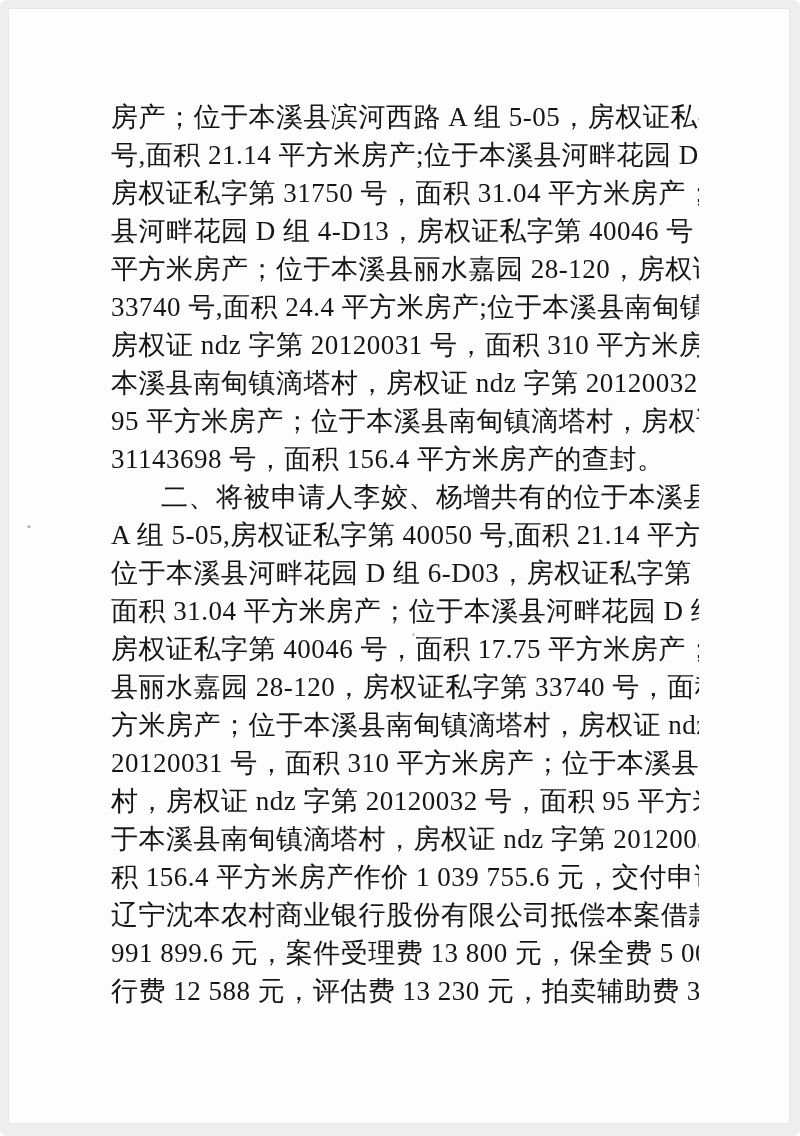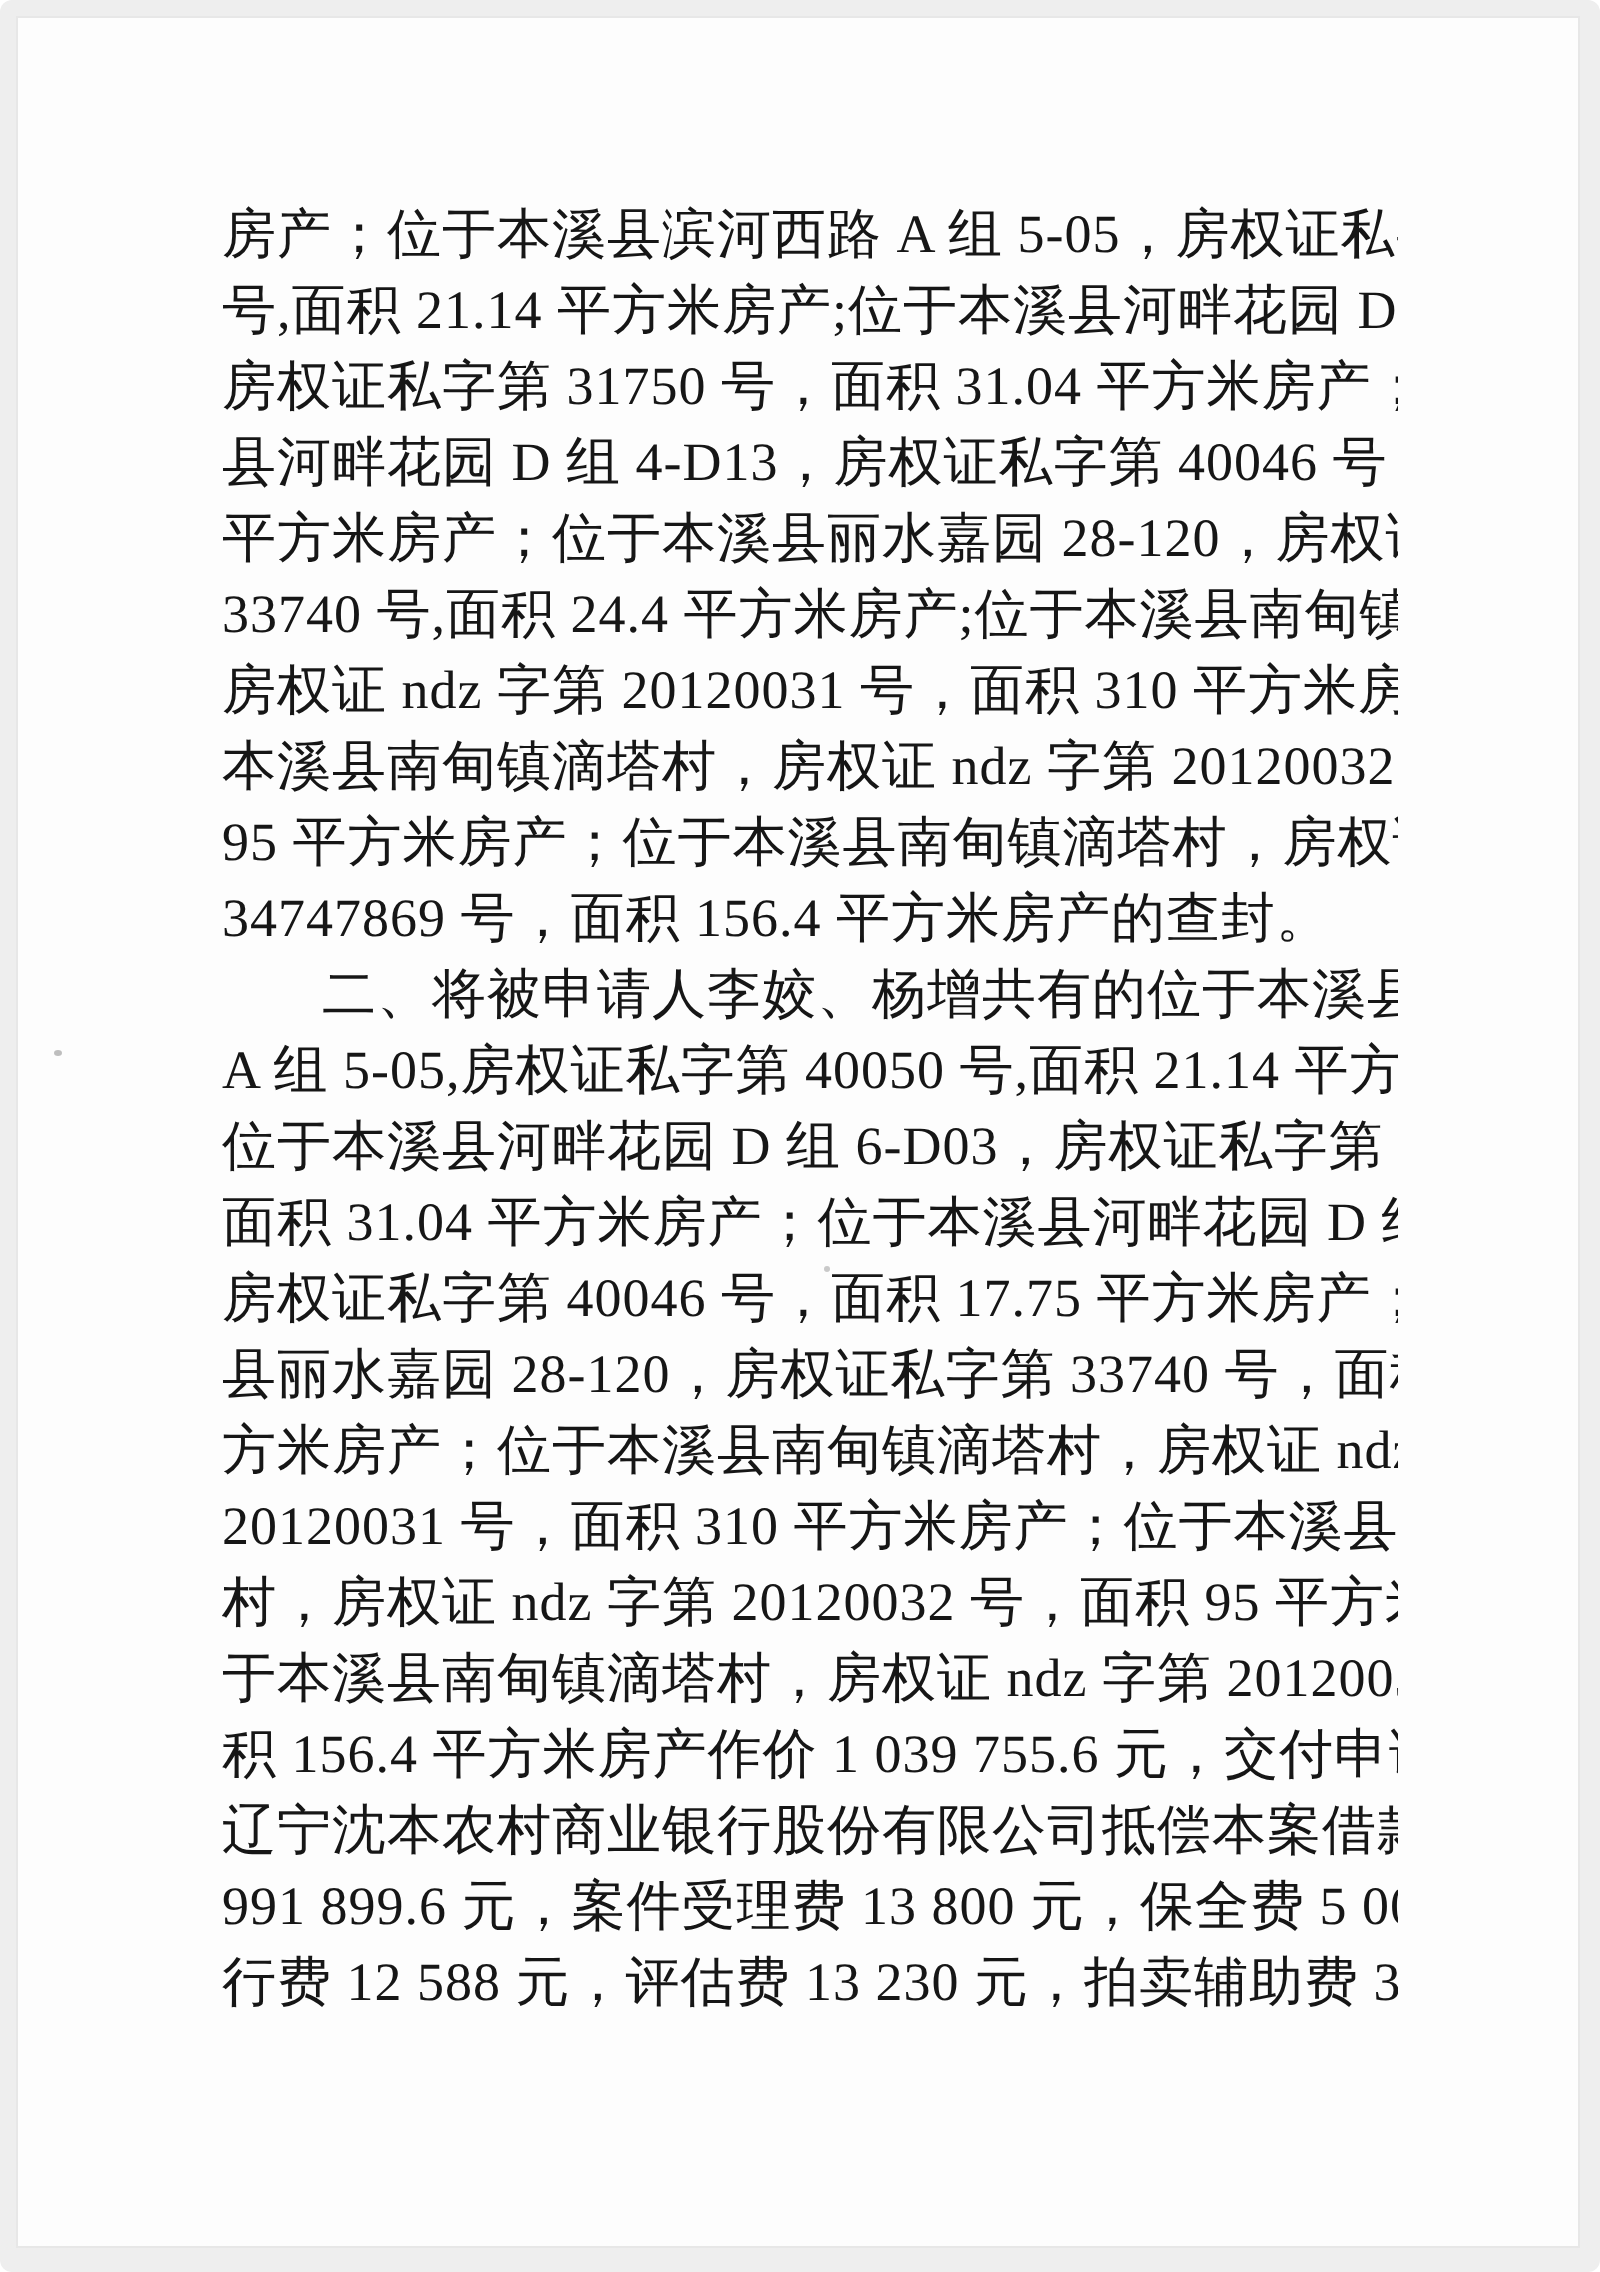--- a/index.html
+++ b/index.html
@@ -75,21 +75,21 @@
       <div class="para">
         <div class="line">房产；位于本溪县滨河西路 A 组 5-05，房权证私字第 40050</div>
         <div class="line">号,面积 21.14 平方米房产;位于本溪县河畔花园 D 组 6-D03,</div>
         <div class="line">房权证私字第 31750 号，面积 31.04 平方米房产；位于本溪</div>
         <div class="line">县河畔花园 D 组 4-D13，房权证私字第 40046 号，面积 17.75</div>
         <div class="line">平方米房产；位于本溪县丽水嘉园 28-120，房权证私字第</div>
         <div class="line">33740 号,面积 24.4 平方米房产;位于本溪县南甸镇滴塔村,</div>
         <div class="line">房权证 ndz 字第 20120031 号，面积 310 平方米房产；位于</div>
         <div class="line">本溪县南甸镇滴塔村，房权证 ndz 字第 20120032 号，面积</div>
         <div class="line">95 平方米房产；位于本溪县南甸镇滴塔村，房权证 ndz 字第</div>
-        <div class="line short">34747869 号，面积 156.4 平方米房产的查封。</div>
+        <div class="line short">31143698 号，面积 156.4 平方米房产的查封。</div>
       </div>
 
       <div class="para">
         <div class="line indent">二、将被申请人李姣、杨增共有的位于本溪县滨河西路</div>
         <div class="line">A 组 5-05,房权证私字第 40050 号,面积 21.14 平方米房产；</div>
         <div class="line">位于本溪县河畔花园 D 组 6-D03，房权证私字第 31750 号，</div>
         <div class="line">面积 31.04 平方米房产；位于本溪县河畔花园 D 组 4-D13，</div>
         <div class="line">房权证私字第 40046 号，面积 17.75 平方米房产；位于本溪</div>
         <div class="line">县丽水嘉园 28-120，房权证私字第 33740 号，面积 24.4 平</div>
         <div class="line">方米房产；位于本溪县南甸镇滴塔村，房权证 ndz 字第</div>

